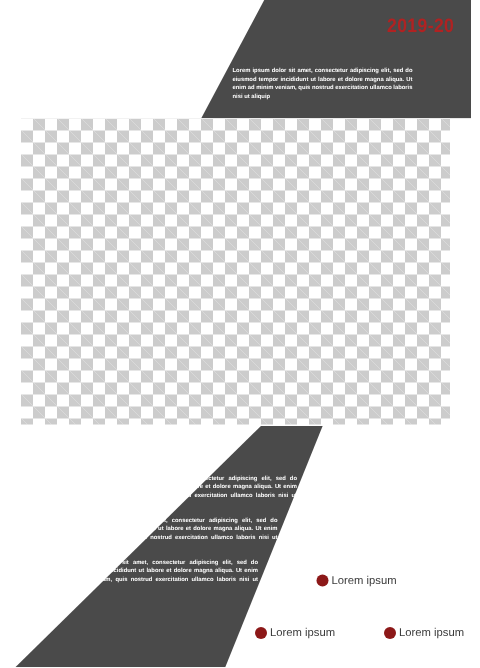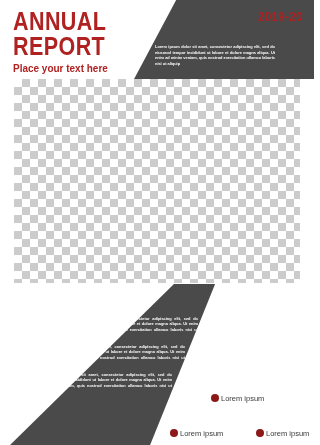--- a/index.html
+++ b/index.html
@@ -141,22 +141,22 @@
     line-height: 5.4px;
     font-weight: bold;
     text-align: justify;
     width: 132px;
   }
 
   
   .bullet {
     position: absolute;
     display: flex;
+    align-items: center;
     gap: 2px;
-    margin-top: 12px;
   }
   .bullet .dot {
     width: 8px;
     height: 8px;
     border-radius: 50%;
     background: #8c1818;
     flex: 0 0 auto;
   }
   .bullet .dot-label {
     color: #3a3a3a;
@@ -168,25 +168,20 @@
   .bullet.b2 { left: 170px; top: 417px; }
   .bullet.b3 { left: 256px; top: 417px; }
 </style>
 </head>
 <body>
 
 <div id="page">
 
   <div class="panel-top"></div>
 
-  <div class="title-block">
-    <div class="doc-title">ANNUAL</div>
-    <div class="doc-title">REPORT</div>
-    <div class="doc-subtitle">Place your text here</div>
-  </div>
 
   <div class="year-label">2019-20</div>
 
   <div class="header-copy">Lorem ipsum dolor sit amet, consectetur adipiscing elit, sed do eiusmod tempor incididunt ut labore et dolore magna aliqua. Ut enim ad minim veniam, quis nostrud exercitation ullamco laboris nisi ut aliquip</div>
 
   <div class="image-placeholder"></div>
 
   <div class="panel-bottom"></div>
 
   <div class="steps">

